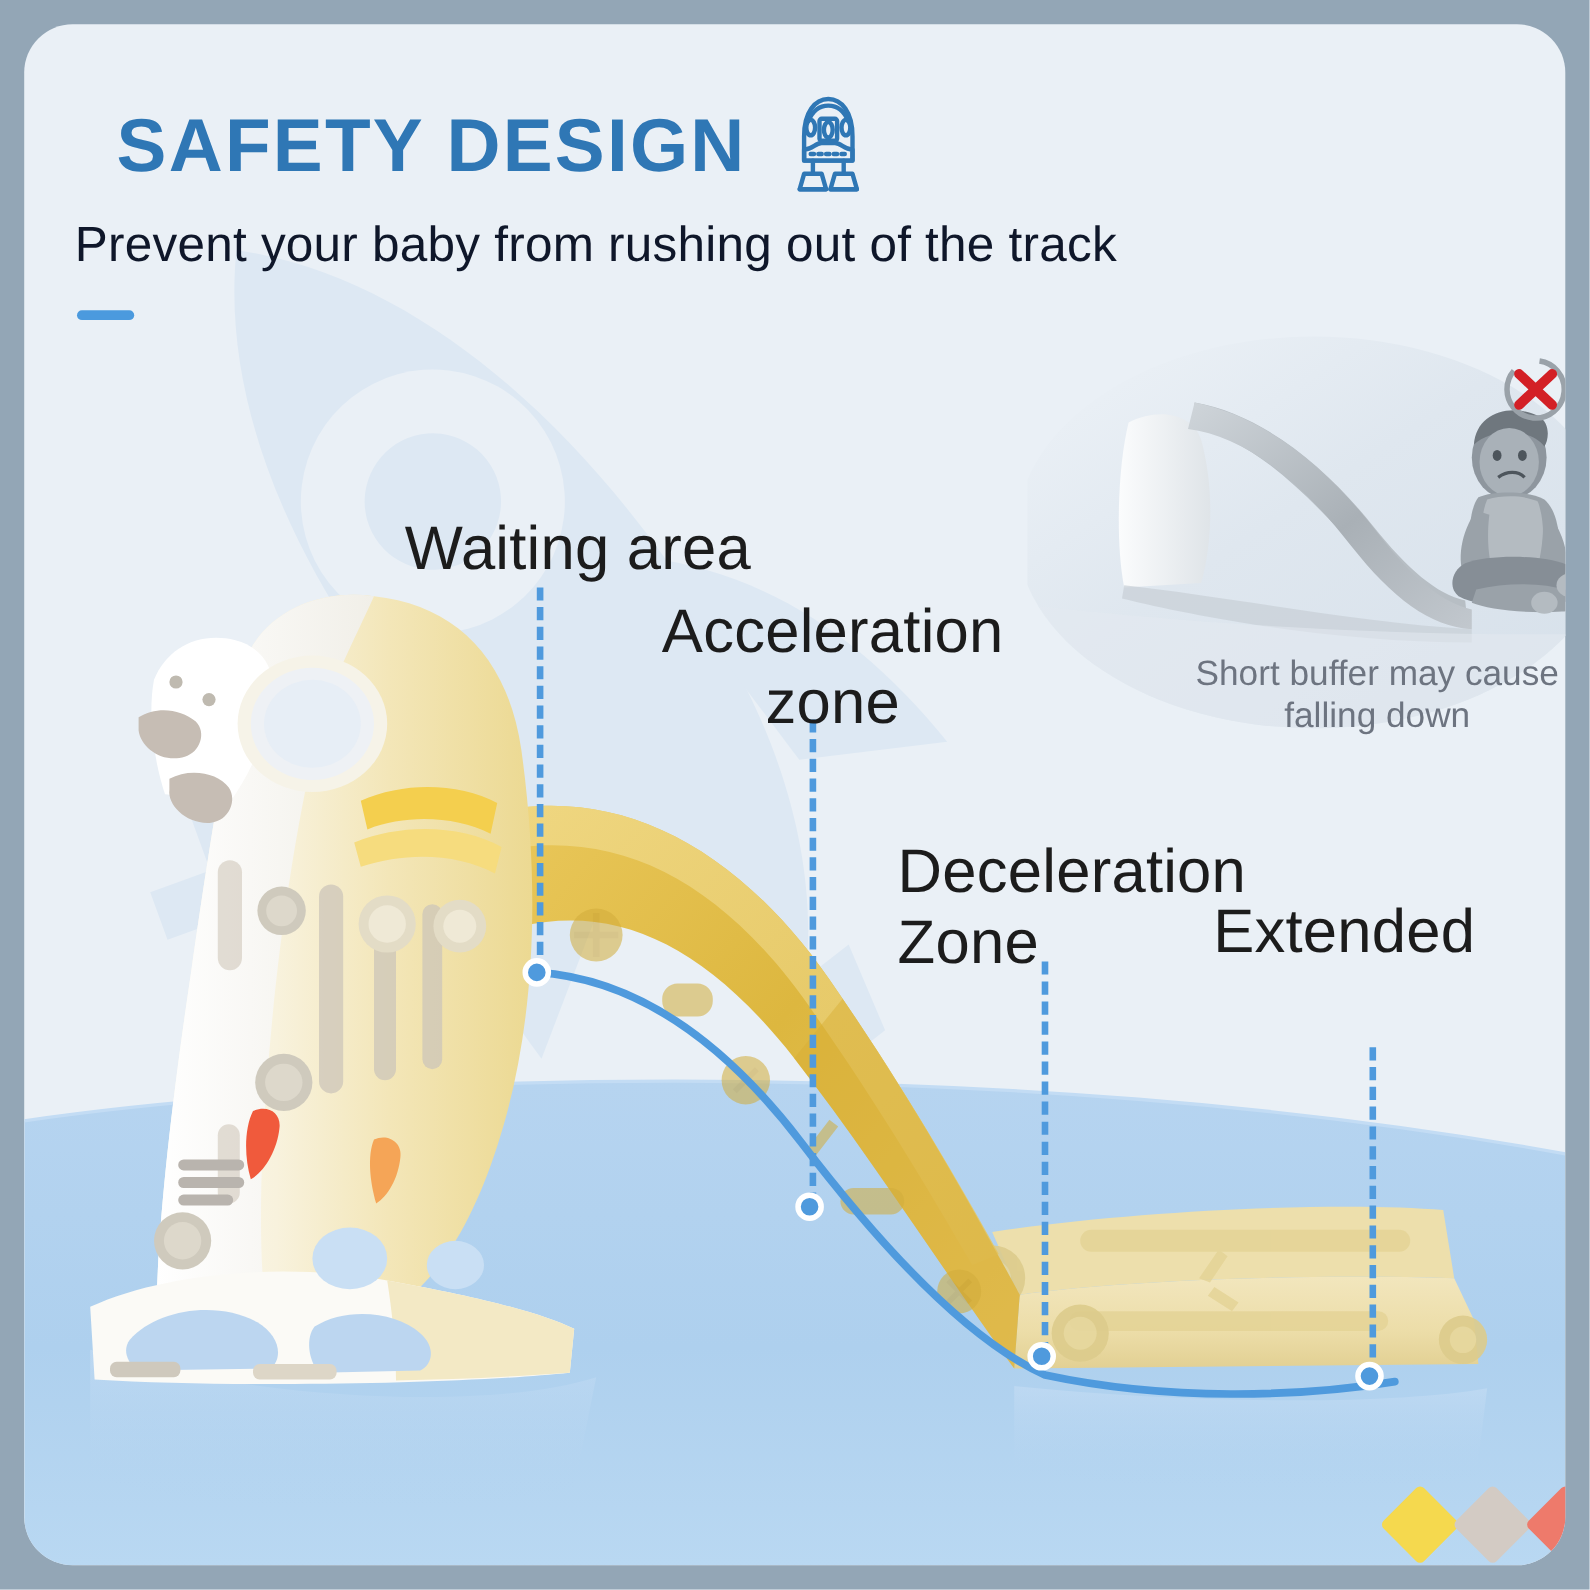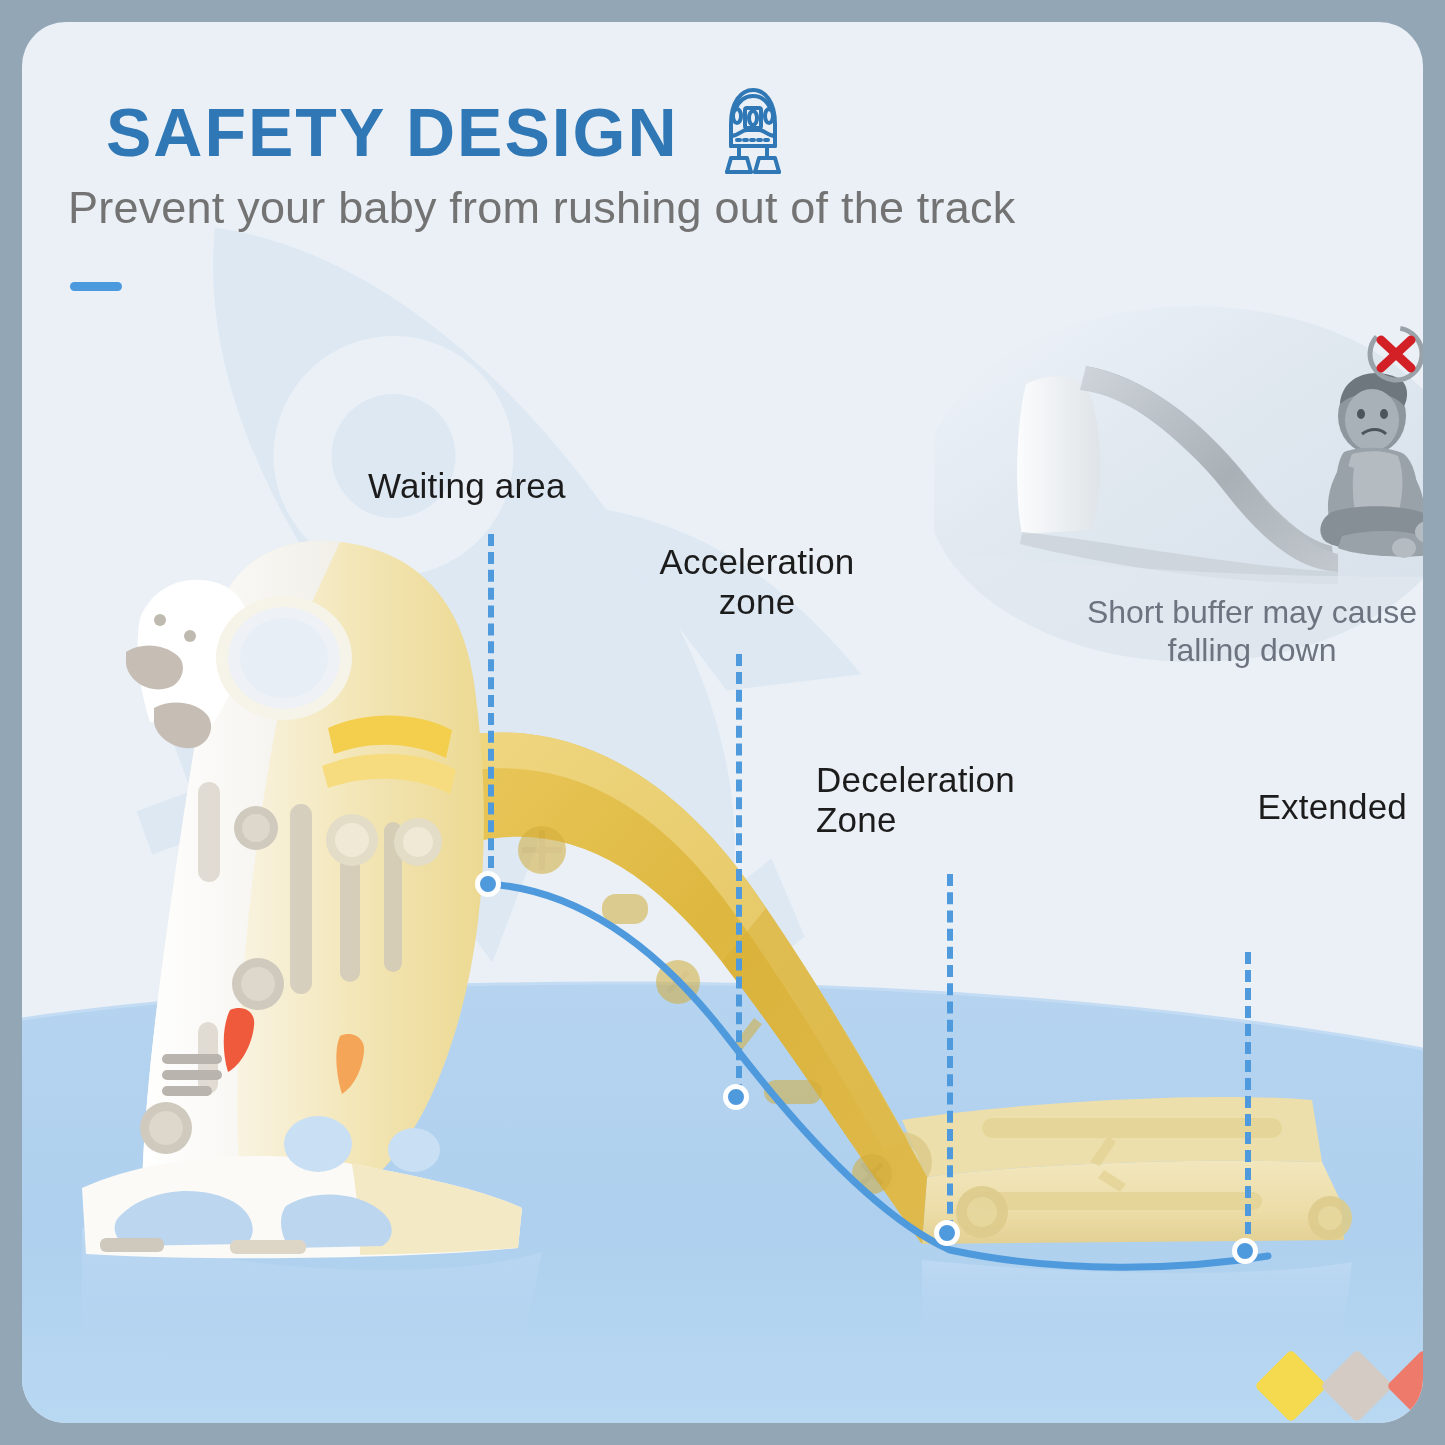--- a/index.html
+++ b/index.html
@@ -24,22 +24,22 @@
   .wm{position:absolute;left:0;top:0;width:100%;height:100%;pointer-events:none;}
 
   
   .title-row{position:absolute;left:44px;top:62px;display:flex;align-items:center;gap:34px;margin-left:40px;}
   .title{
     font-size:68px;font-weight:bold;letter-spacing:2px;
     color:#2f77b5;line-height:1;white-space:nowrap;
   }
   .rocket-icon{width:80px;height:96px;display:block;}
   .subtitle{
-    position:absolute;left:46px;top:160px;
-    font-size:45px;color:#737373;font-weight:300;
+    position:absolute;left:46px;top:174px;
+    font-size:45px;color:#0f172a;font-weight:300;
     letter-spacing:.2px;white-space:nowrap;
   }
   .accent-bar{
     position:absolute;left:48px;top:260px;
     width:52px;height:9px;border-radius:5px;background:#4b9ade;
   }
 
   
   .floor{position:absolute;left:0;bottom:0;width:100%;height:470px;}
 
@@ -52,26 +52,26 @@
     border-left:6px dashed #4f9add;
   }
   .dot{
     position:absolute;width:26px;height:26px;border-radius:50%;
     background:#4f9add;border:5px solid #ffffff;
     box-sizing:border-box;
     transform:translate(-50%,-50%);
   }
   .calloutlabel{
     position:absolute;color:#1c1c1c;font-weight:300;
-    font-size:35px;line-height:1.15;letter-spacing:.2px;
+    font-size:56px;line-height:1.15;letter-spacing:.2px;
   }
   .lbl-waiting{left:346px;top:444px;text-align:left;}
   .lbl-accel{left:560px;top:520px;width:350px;text-align:center;}
   .lbl-decel{left:794px;top:738px;width:340px;text-align:left;}
-  .lbl-ext{left:1015px;top:765px;width:370px;text-align:right;}
+  .lbl-ext{left:1015px;top:792px;width:370px;text-align:center;}
 
   
   .inset{position:absolute;left:912px;top:282px;width:520px;height:390px;}
   .inset-caption{
     position:absolute;left:1020px;top:572px;width:420px;
     text-align:center;color:#6d7480;font-weight:300;
     font-size:32px;line-height:1.18;
   }
 
   

